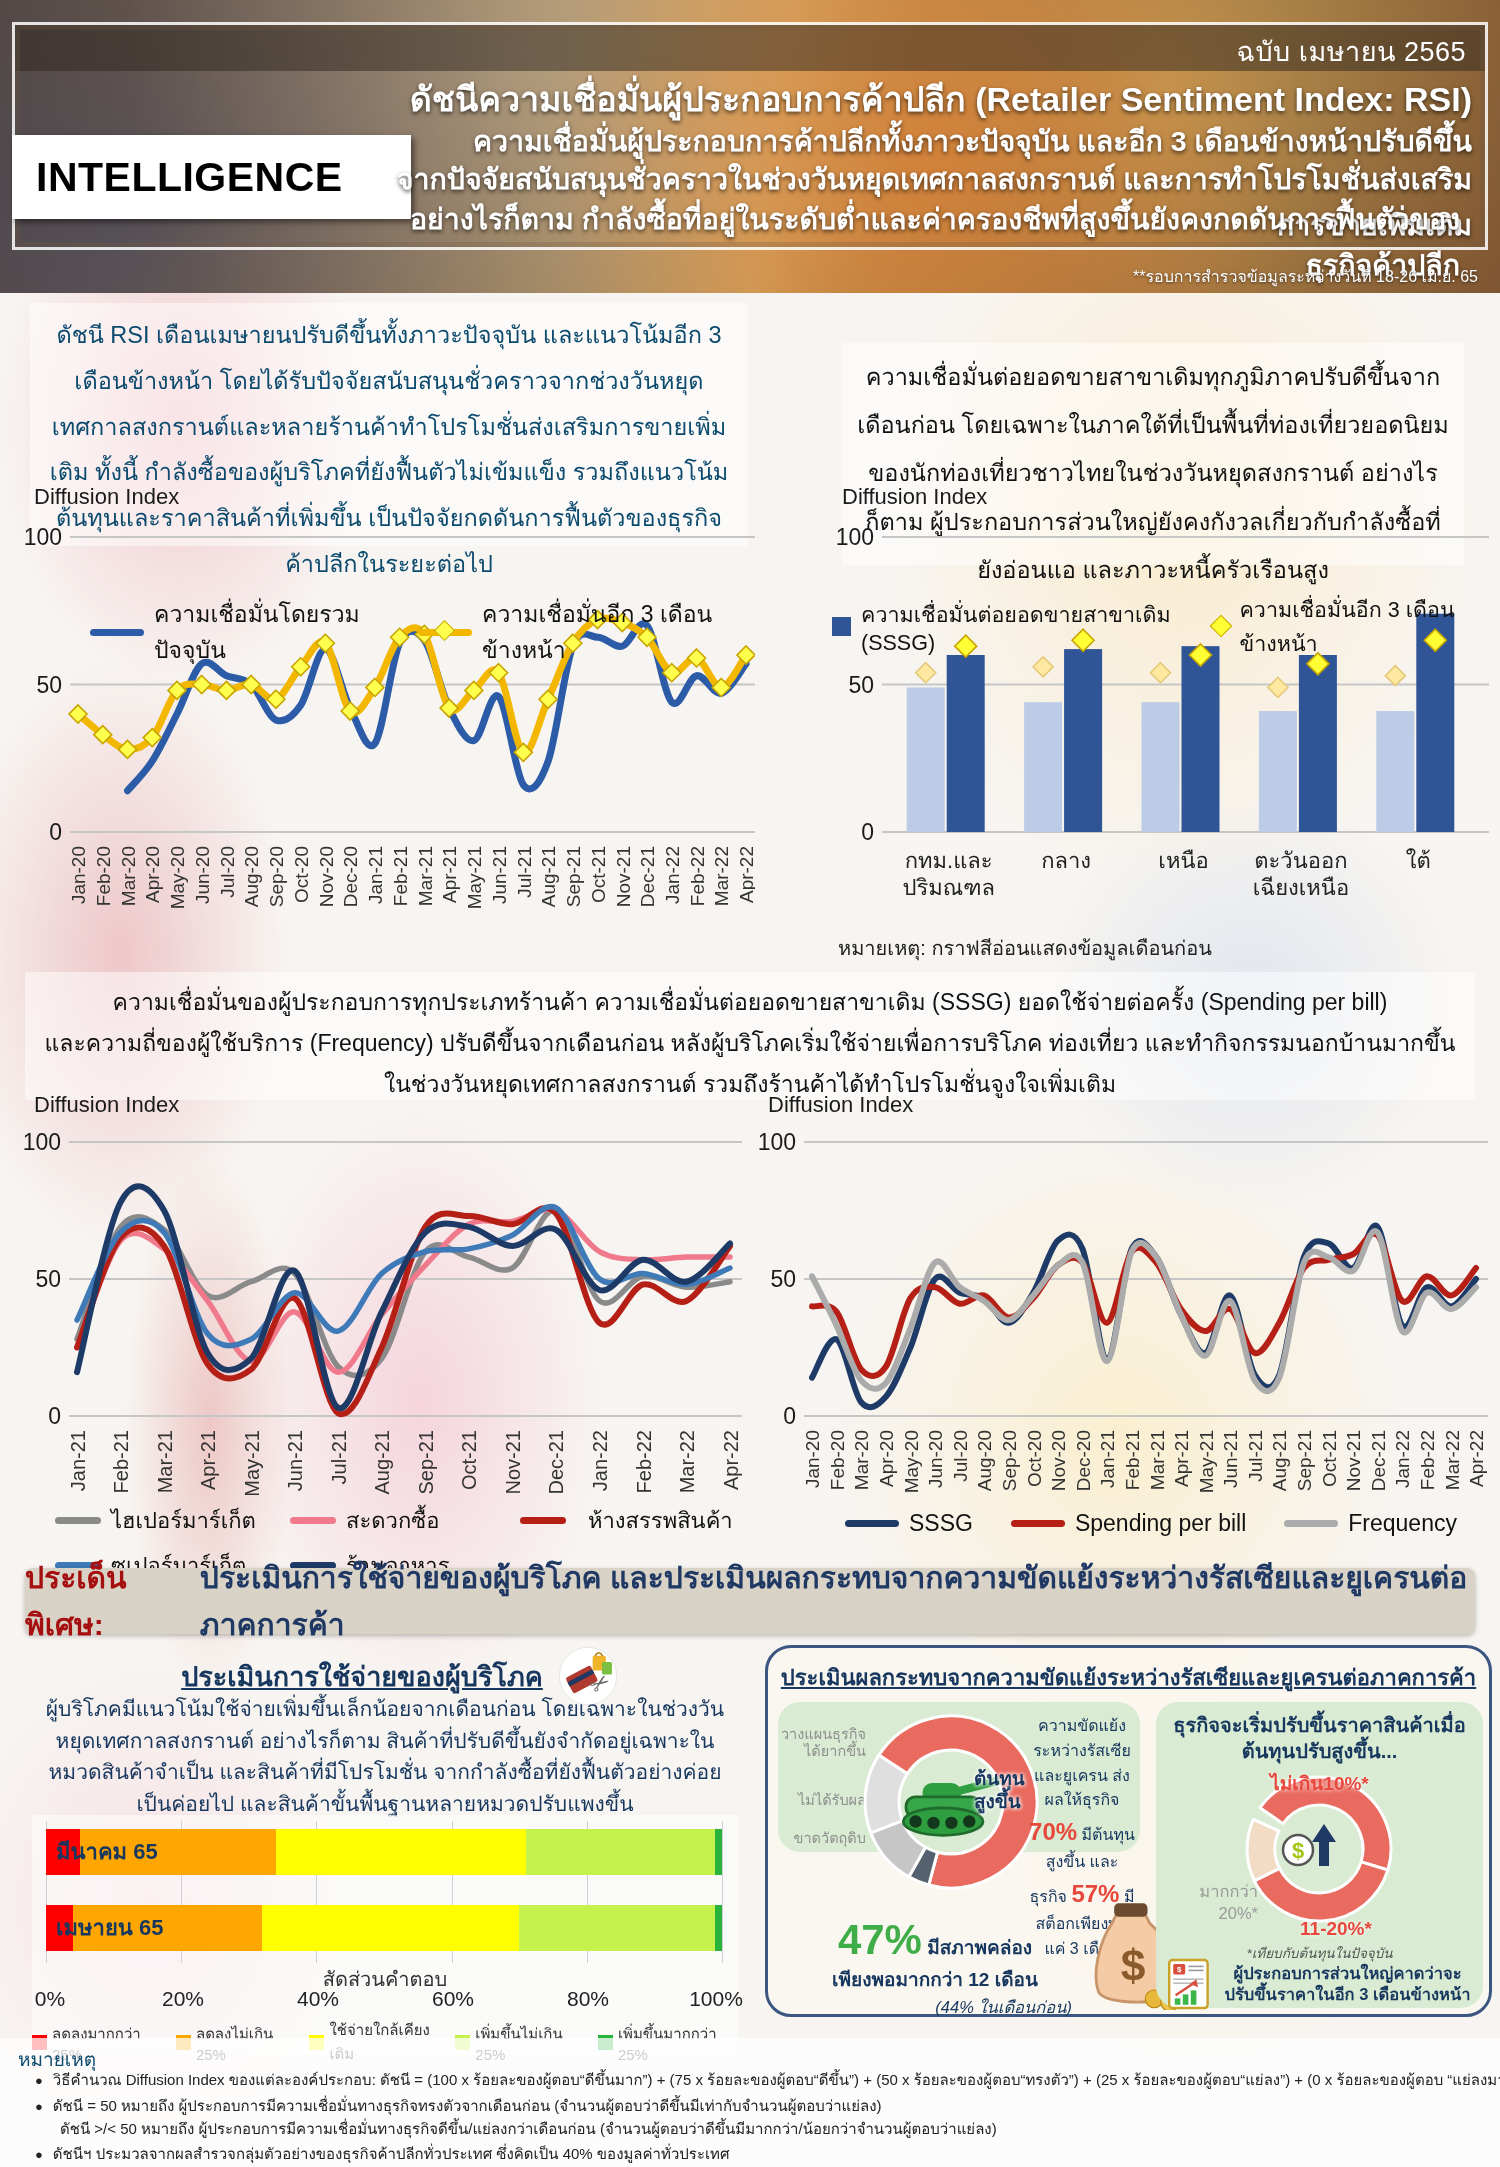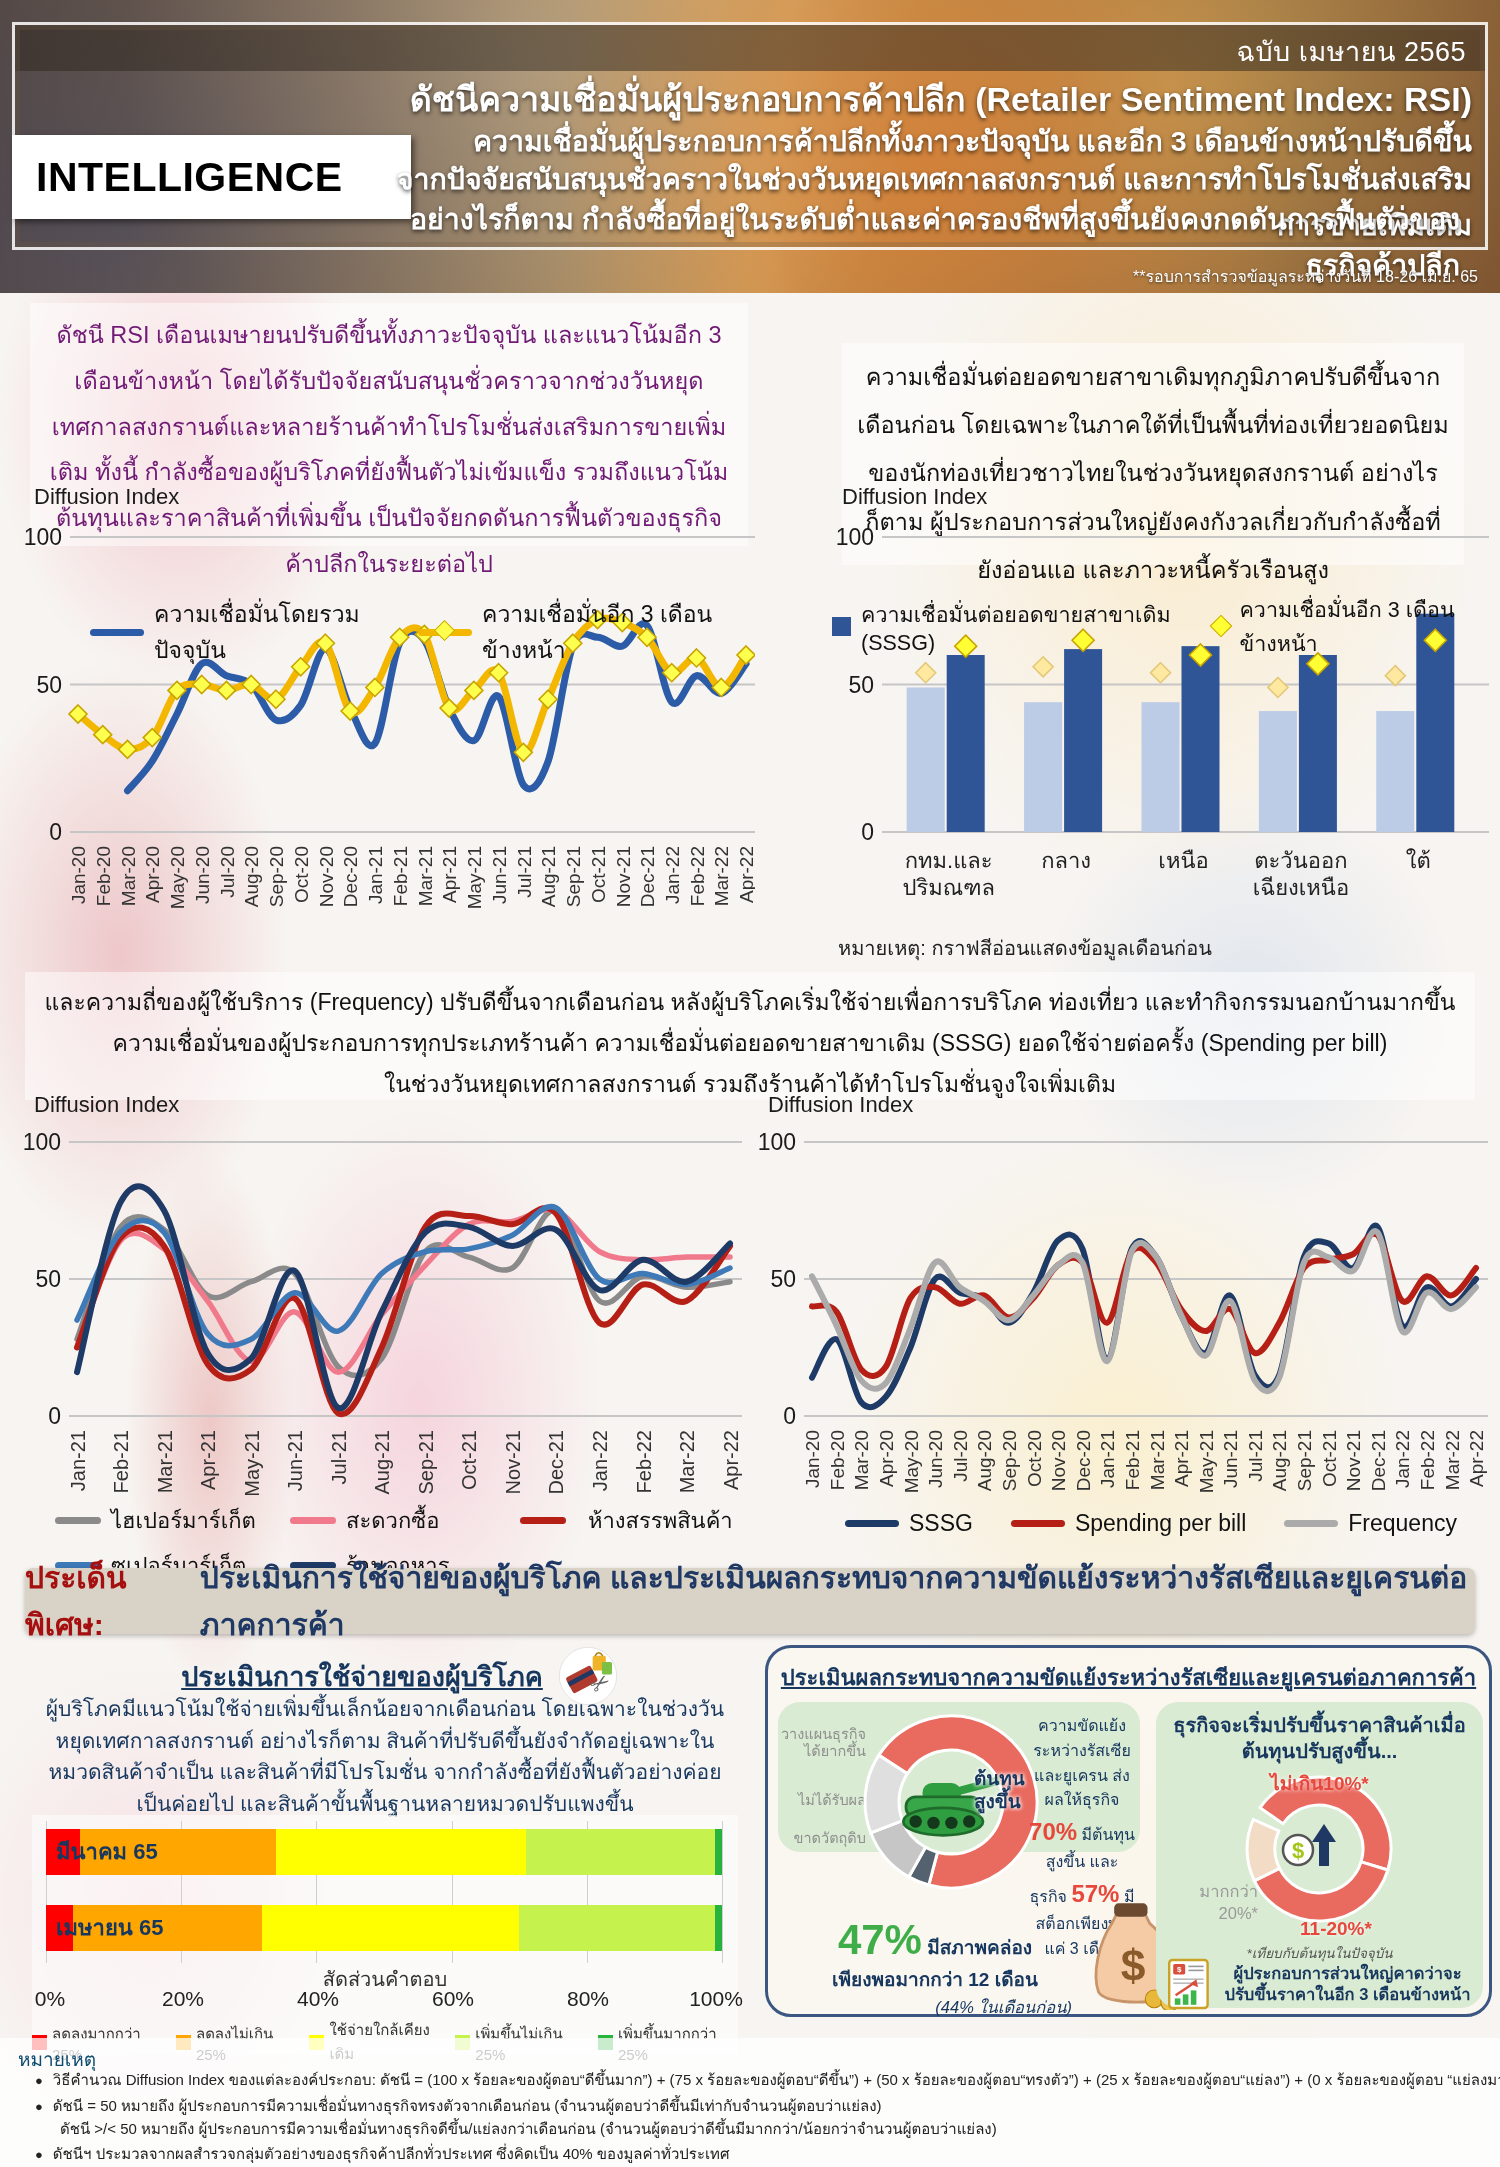--- a/index.html
+++ b/index.html
@@ -40,21 +40,21 @@
     box-shadow:3px 3px 6px rgba(0,0,0,.5);}
   .hdr-title{position:absolute;left:400px;right:28px;top:72px;text-align:right;color:#fff;
     font-size:34px;font-weight:bold;text-shadow:0 2px 4px rgba(0,0,0,.65);}
   .hdr-sub{position:absolute;left:395px;right:28px;color:#fff;font-weight:bold;font-size:28.5px;
     text-align:right;text-shadow:0 2px 4px rgba(0,0,0,.65);}
   .sub1{top:118px;} .sub2{top:156px;} .sub3{top:196px;right:40px;}
   .survey{position:absolute;right:22px;top:264px;color:#fff;font-size:16px;text-shadow:0 1px 3px rgba(0,0,0,.6);}
   
   .panel{background:rgba(255,255,255,.5);}
   .intro-l{position:absolute;left:30px;top:303px;width:718px;height:243px;padding:10px 14px;box-sizing:border-box;
-    font-size:23.5px;line-height:1.95;text-align:center;color:#701a75;}
+    font-size:23.5px;line-height:1.95;text-align:center;color:#0c4a6e;}
   .intro-r{position:absolute;left:842px;top:343px;width:622px;height:222px;padding:10px 14px;box-sizing:border-box;
     font-size:23.5px;line-height:2.05;text-align:center;color:#111;}
   
   .axis-cap{position:absolute;font-size:22px;color:#1a1a1a;}
   .legend{position:absolute;display:flex;align-items:center;color:#111;}
   .legend .li{display:flex;align-items:center;gap:10px;}
   .lswatch{display:inline-block;width:54px;height:7px;border-radius:4px;position:relative;flex:none;}
   .lswatch .dmark{position:absolute;left:19px;top:-6px;width:13px;height:13px;background:#FFFF4D;
     border:1.5px solid #C8A400;transform:rotate(45deg);}
   .sq{display:inline-block;width:19px;height:19px;flex:none;}
@@ -260,22 +260,22 @@
       <span>ความเชื่อมั่นต่อยอดขายสาขาเดิม (SSSG)</span>
     </div>
     <div class="li">
       <span class="dia" style="background:#FFFF33"></span>
       <span>ความเชื่อมั่นอีก 3 เดือนข้างหน้า</span>
     </div>
   </div>
   <div class="chart-note" style="left:838px;top:932px">หมายเหตุ: กราฟสีอ่อนแสดงข้อมูลเดือนก่อน</div>
 
   <div class="mid-text panel">
+    <div>ความเชื่อมั่นของผู้ประกอบการทุกประเภทร้านค้า ความเชื่อมั่นต่อยอดขายสาขาเดิม (SSSG) ยอดใช้จ่ายต่อครั้ง (Spending  per bill)</div>
     <div>และความถี่ของผู้ใช้บริการ (Frequency) ปรับดีขึ้นจากเดือนก่อน หลังผู้บริโภคเริ่มใช้จ่ายเพื่อการบริโภค ท่องเที่ยว และทำกิจกรรมนอกบ้านมากขึ้น</div>
-    <div>ความเชื่อมั่นของผู้ประกอบการทุกประเภทร้านค้า ความเชื่อมั่นต่อยอดขายสาขาเดิม (SSSG) ยอดใช้จ่ายต่อครั้ง (Spending  per bill)</div>
     <div>ในช่วงวันหยุดเทศกาลสงกรานต์ รวมถึงร้านค้าได้ทำโปรโมชั่นจูงใจเพิ่มเติม</div>
   </div>
 
   <div class="axis-cap" style="left:34px;top:1092px">Diffusion Index</div>
   <svg id="svg-store" width="745" height="405" style="position:absolute;left:15px;top:1120px">
       <line x1="54" x2="727" y1="296" y2="296" stroke="#c6c6c6" stroke-width="2"></line>
       <text x="46" y="304" text-anchor="end" font-size="23" fill="#1a1a1a">0</text>
       <line x1="54" x2="727" y1="159" y2="159" stroke="#c6c6c6" stroke-width="2"></line>
       <text x="46" y="167" text-anchor="end" font-size="23" fill="#1a1a1a">50</text>
       <line x1="54" x2="727" y1="22" y2="22" stroke="#c6c6c6" stroke-width="2"></line>

